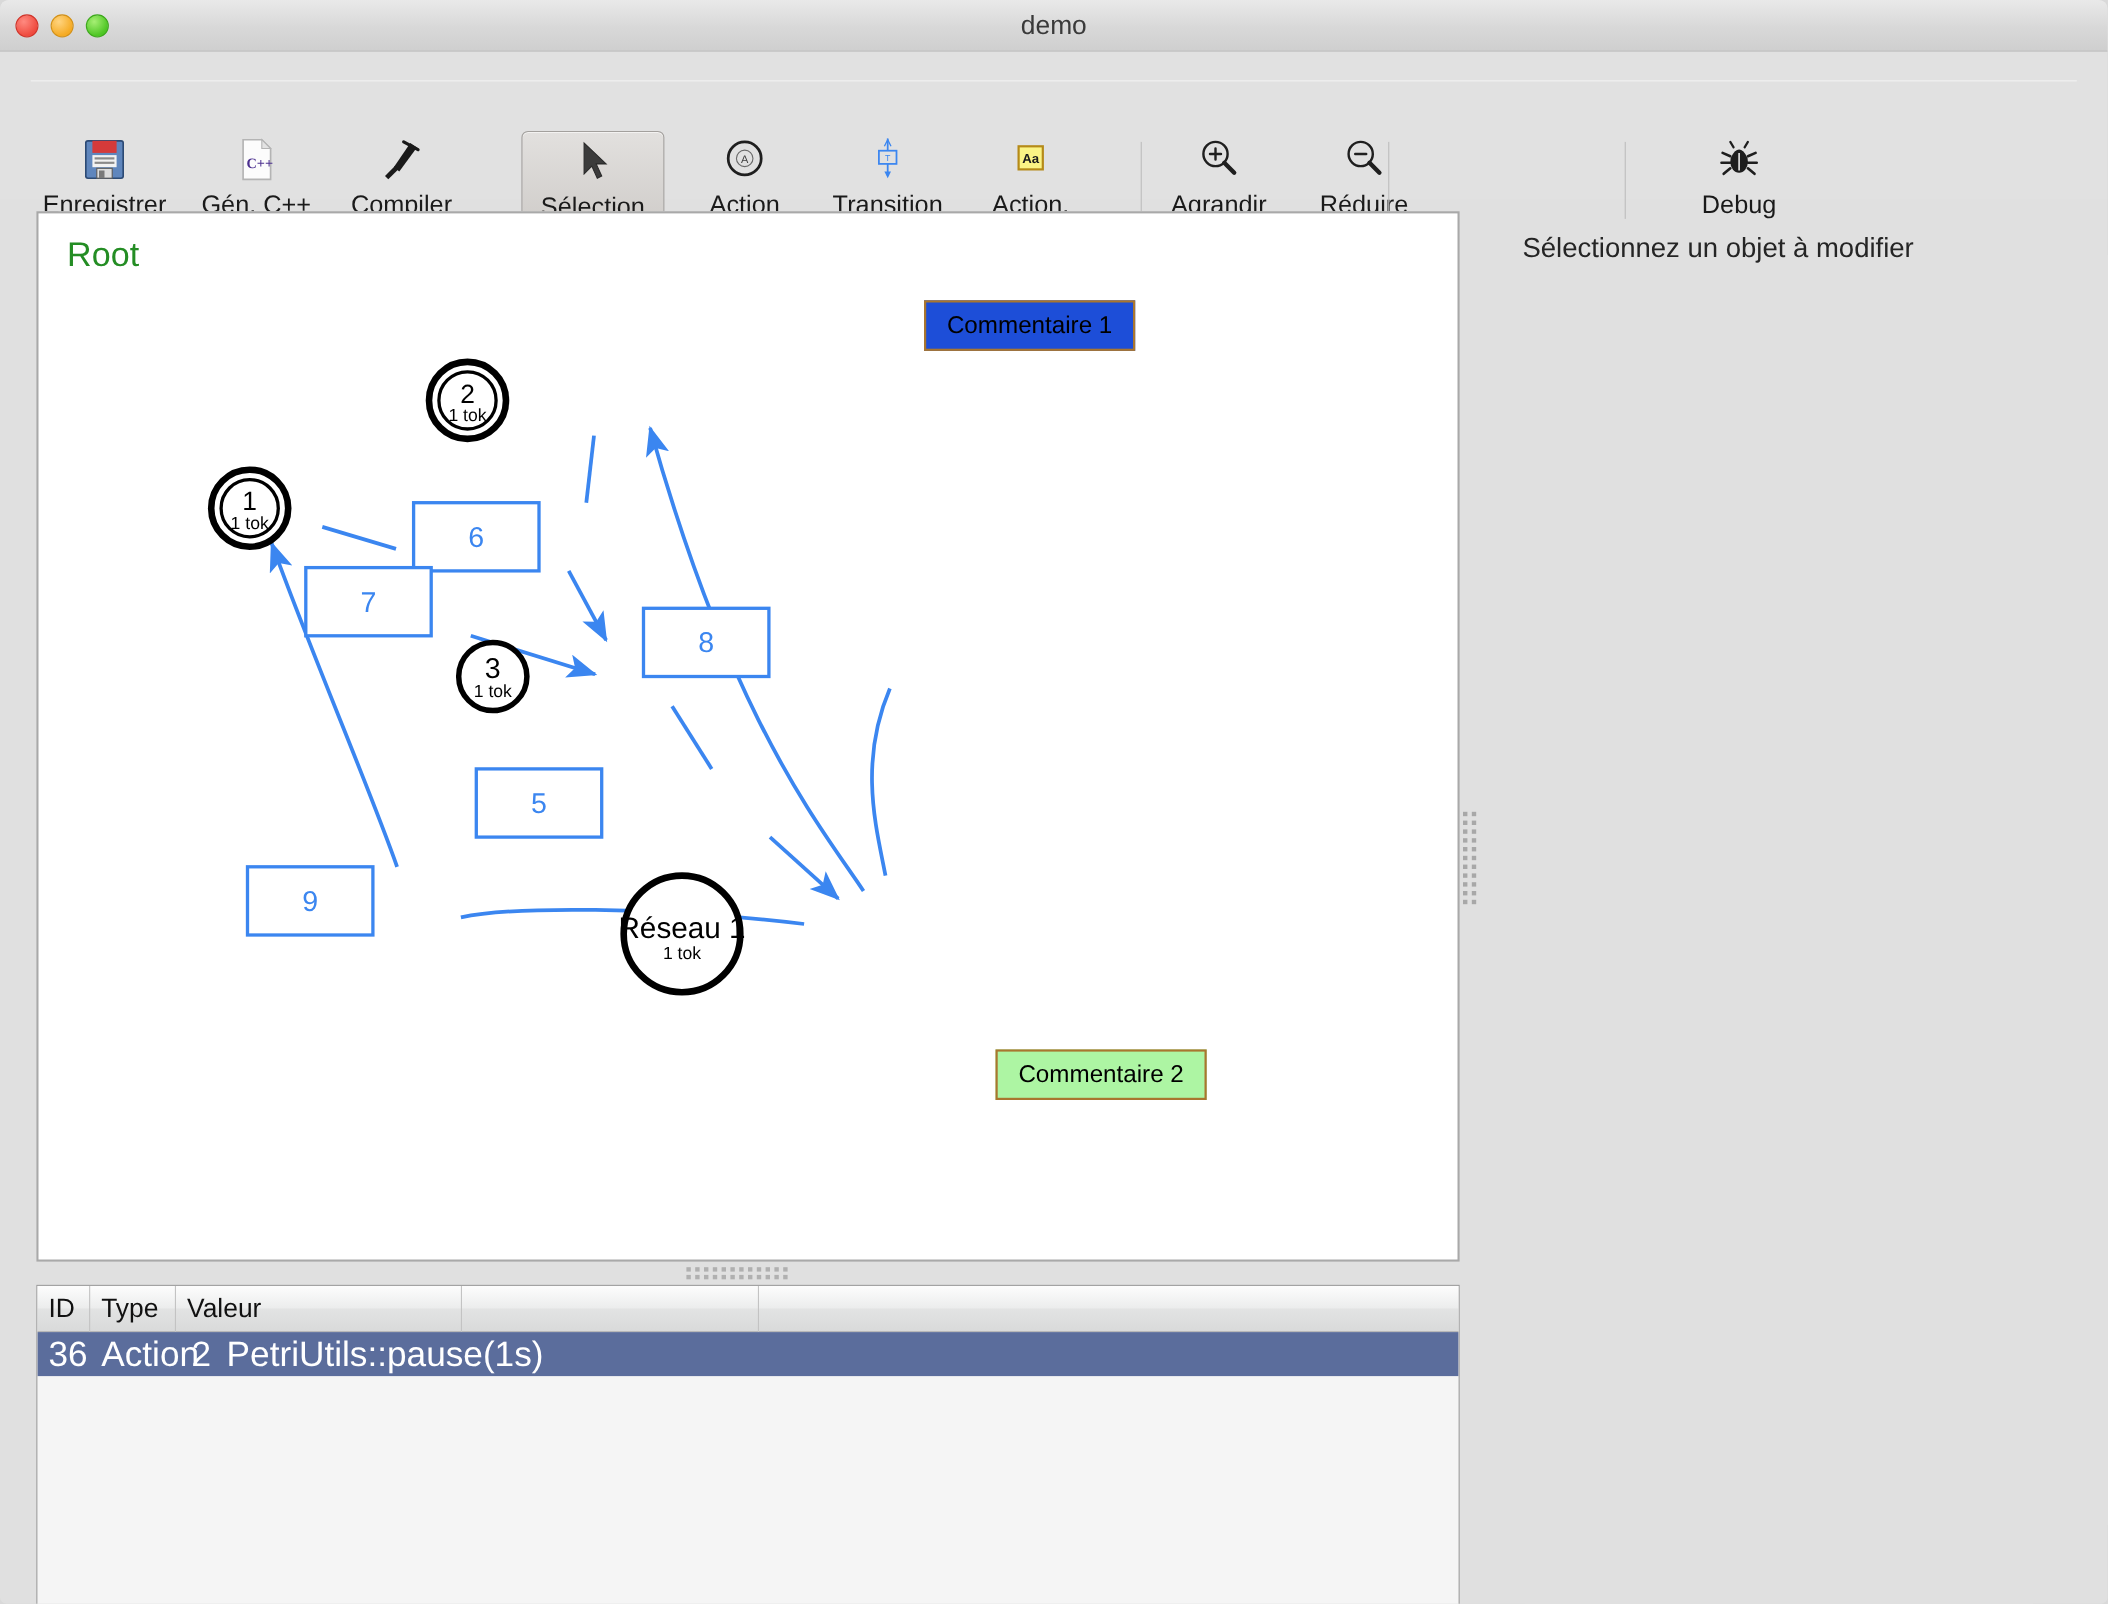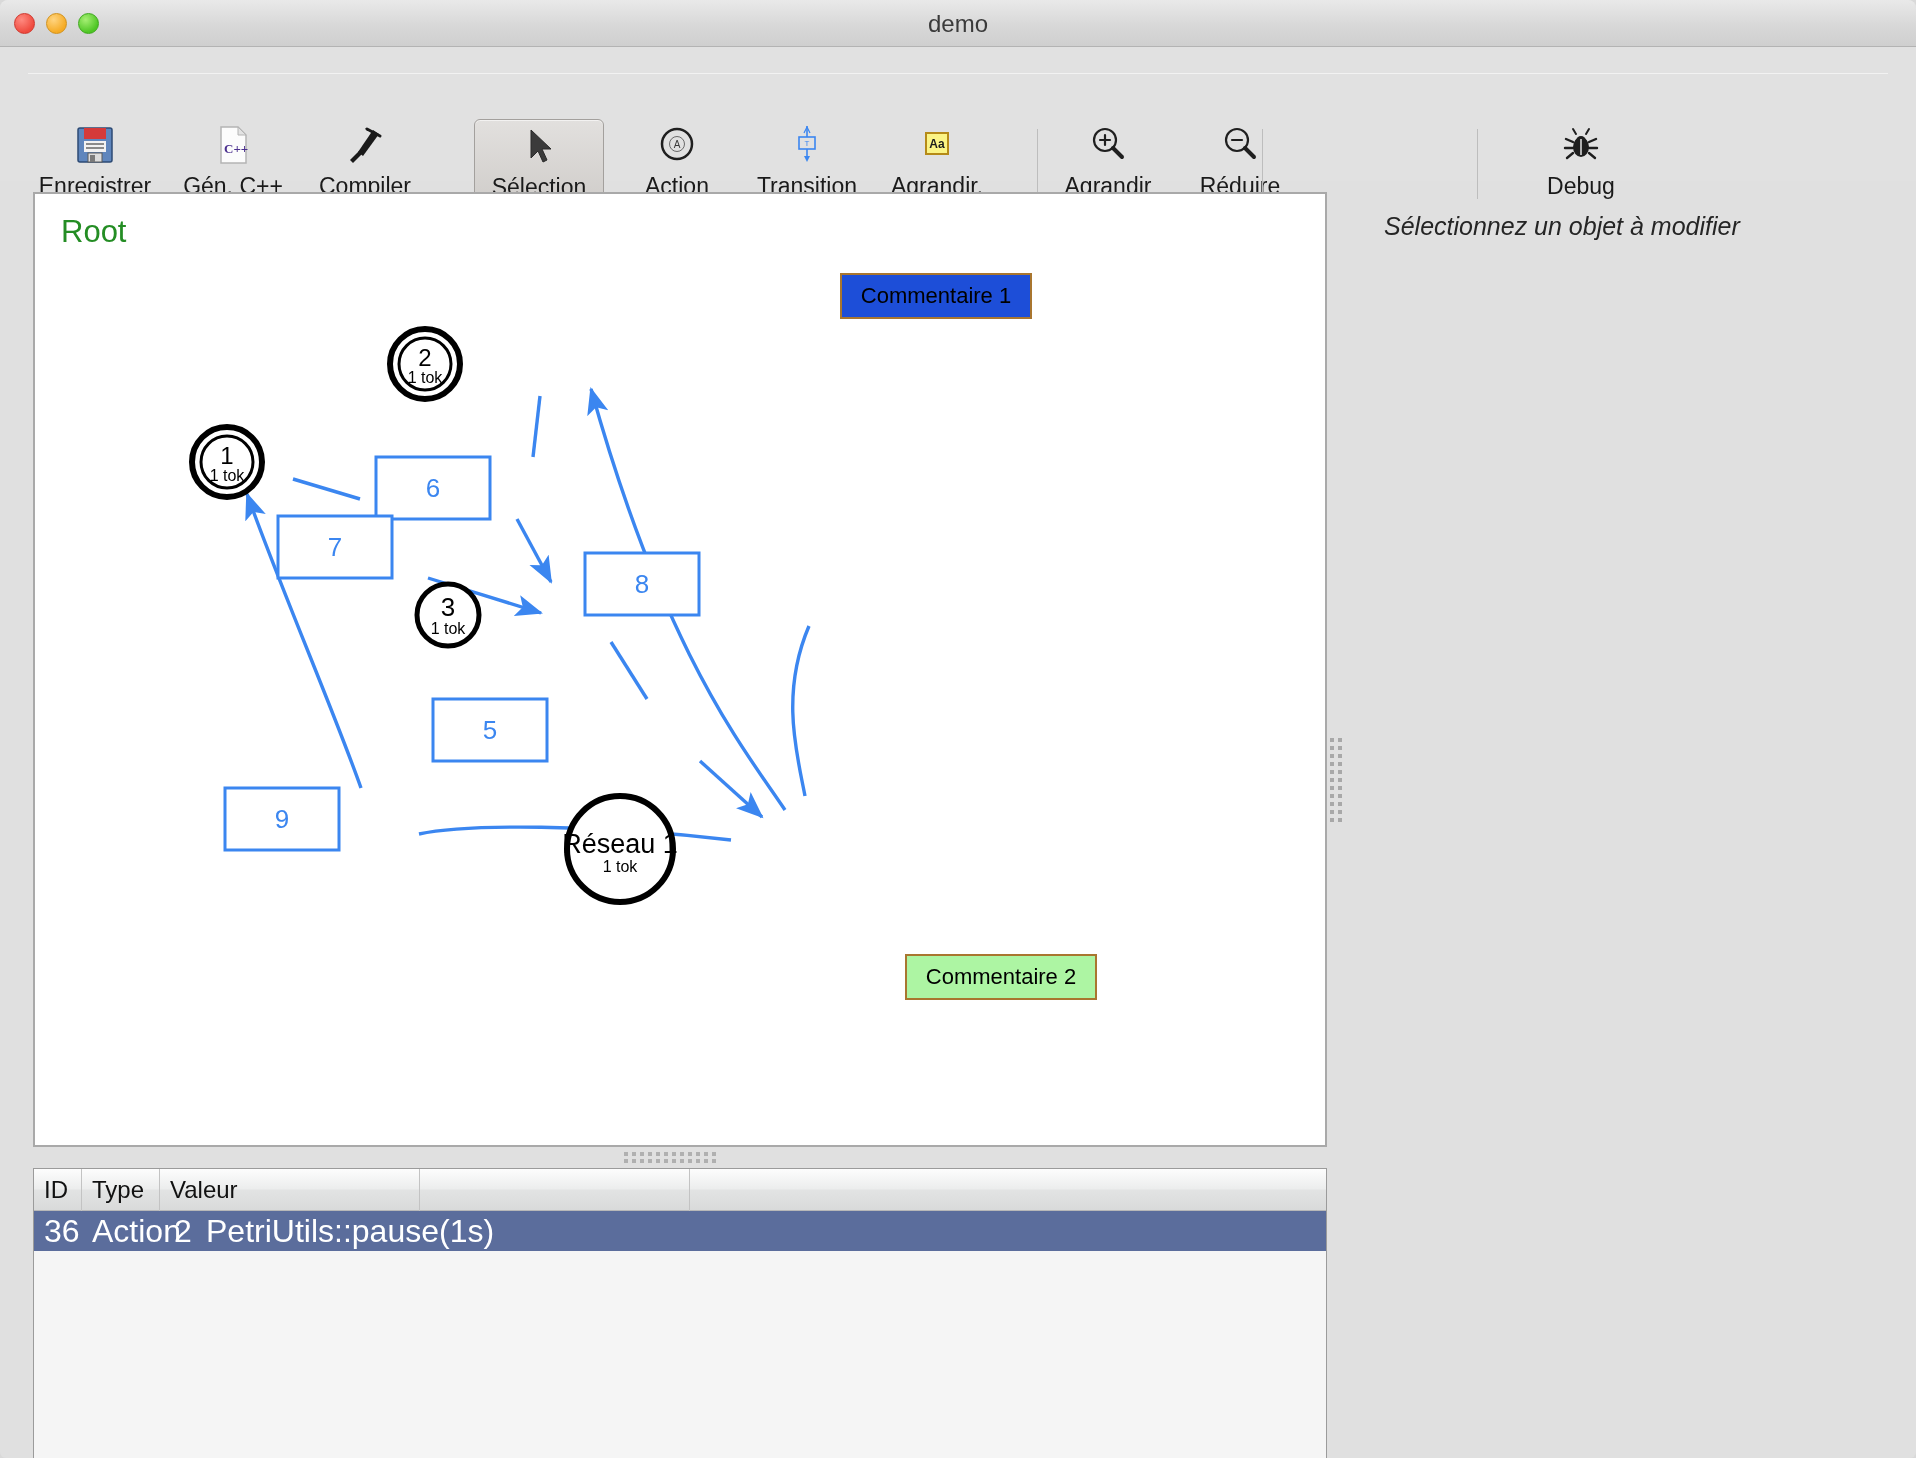--- a/index.html
+++ b/index.html
@@ -178,21 +178,20 @@
     width: 540px;
     height: 955px;
   }
   #props-message {
     position: absolute;
     left: 32px;
     top: 20px;
     font-size: 25px;
     color: #252525;
     white-space: nowrap;
-    font-style: italic;
   }
 
   
   #table-pane {
     position: absolute;
     left: 33px;
     top: 1168px;
     width: 1294px;
     height: 300px;
     background: #f5f5f5;
@@ -323,21 +322,21 @@
       <div class="tb-label">Transition</div>
     </div>
 
     <div class="tb-item" style="left:872px">
       <div class="tb-ico">
         <svg width="44" height="44" viewBox="0 0 44 44">
           <rect x="11" y="10" width="22" height="21" fill="#fbf485" stroke="#b58a18" stroke-width="2"></rect>
           <text x="22" y="25" text-anchor="middle" font-family="Liberation Sans, sans-serif" font-size="12" font-weight="bold" fill="#1c1c1c">Aa</text>
         </svg>
       </div>
-      <div class="tb-label">Agrandir.</div>
+      <div class="tb-label">Action.</div>
     </div>
 
     <div class="tb-item" style="left:1043px">
       <div class="tb-ico">
         <svg width="44" height="44" viewBox="0 0 44 44">
           <circle cx="19" cy="17" r="11" fill="none" stroke="#1f1f1f" stroke-width="2.2"></circle>
           <path d="M14 17 H24 M19 12 V22" stroke="#1f1f1f" stroke-width="2.2" stroke-linecap="round"></path>
           <path d="M27 25 L36 34" stroke="#1f1f1f" stroke-width="4" stroke-linecap="round"></path>
         </svg>
       </div>

